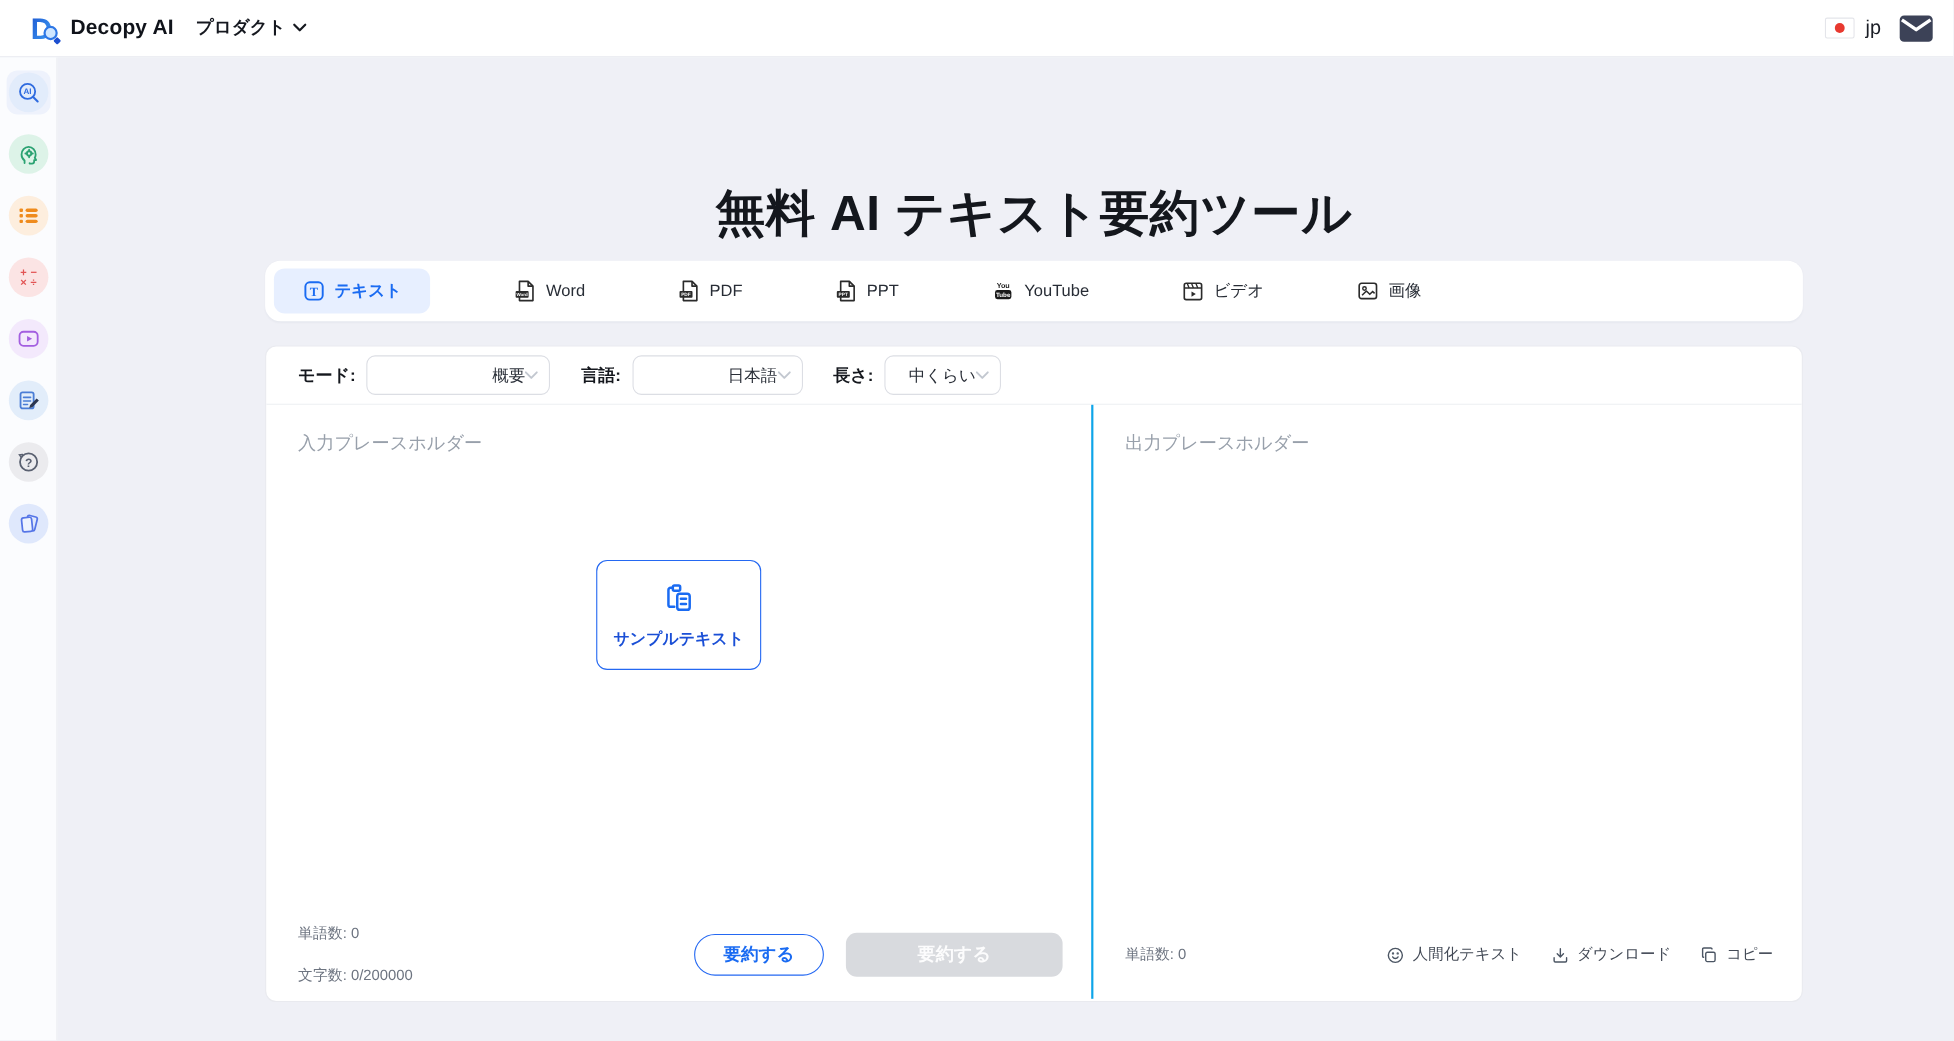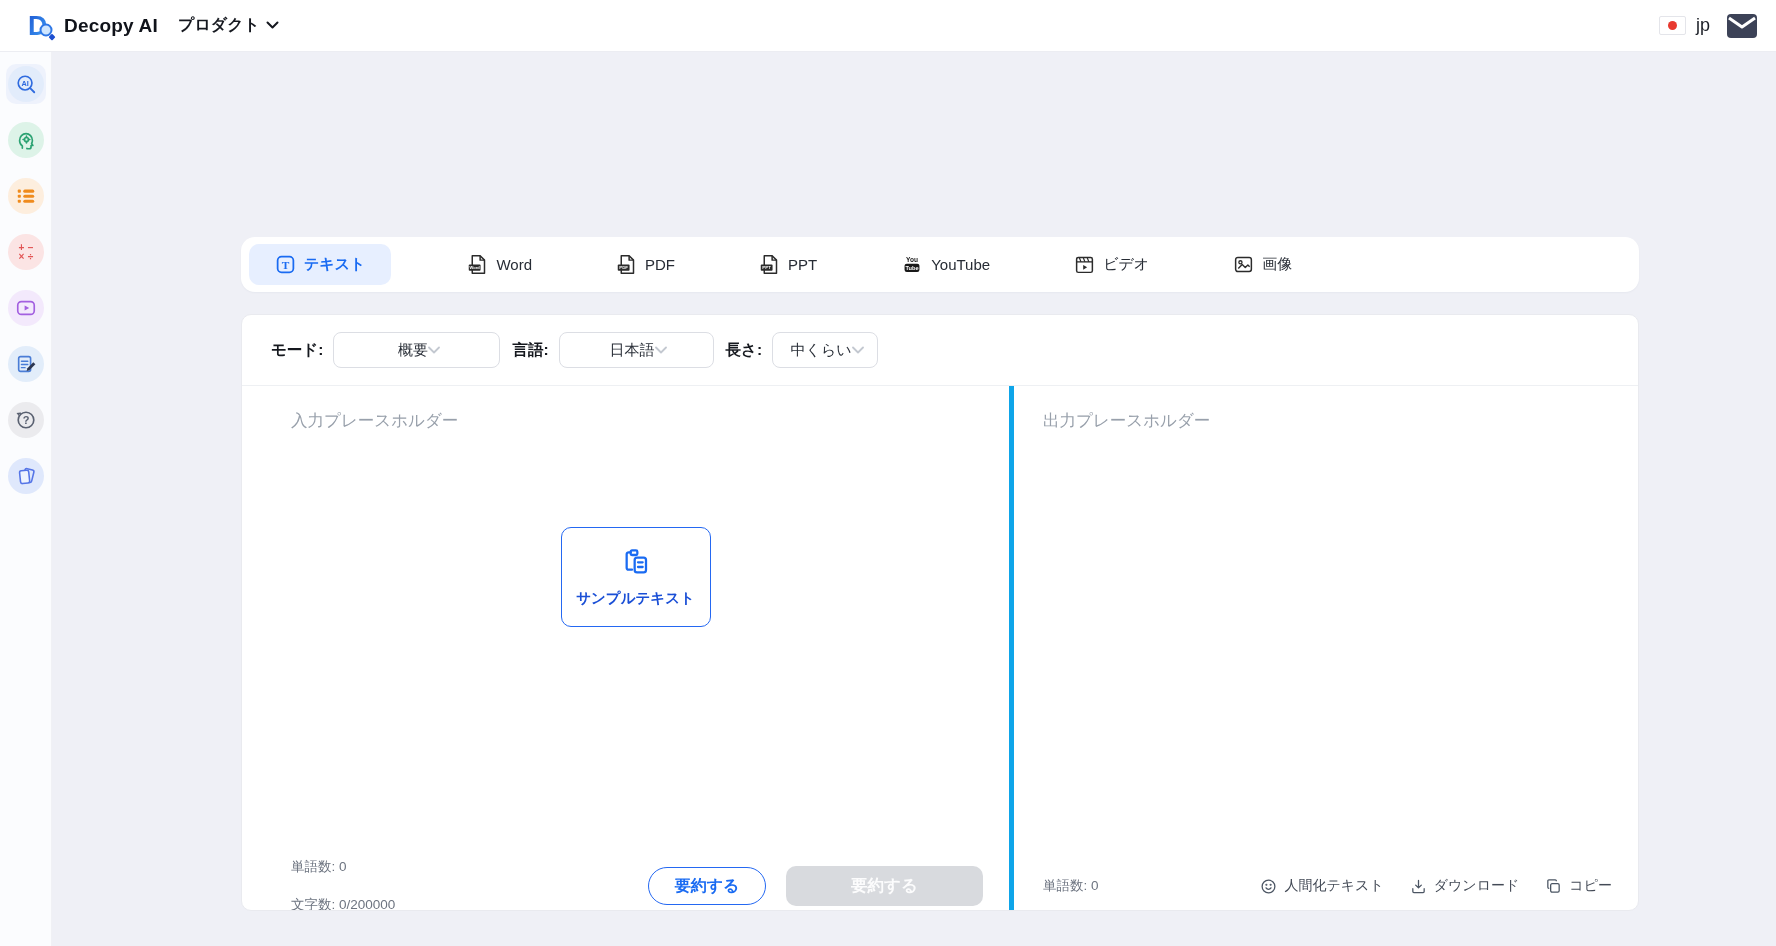--- a/index.html
+++ b/index.html
@@ -59,35 +59,35 @@
   }
   .tab.active { background:#e7efff; color:#1a6bf2; font-weight:700; padding:10px 26px; }
   .tab .ticon { display:flex; }
 
   
   .card {
     position:absolute; top:262px; left:189px; width:1398px; height:597px;
     background:#fff; border:1px solid #e9eaef; border-radius:10px; overflow:hidden;
   }
   .toolbar {
-    height:71px; border-bottom:1px solid #eef0f3; display:flex; align-items:center;
-    padding-left:29px; gap:12px;
+    height:53px; border-bottom:1px solid #eef0f3; display:flex; align-items:center;
+    padding-left:29px; gap:28px;
   }
   .tool-group { display:flex; align-items:center; gap:10px; }
   .tool-label { font-size:15.5px; font-weight:700; color:#15181e; }
   .select {
     height:36px; border:1px solid #dcdee4; border-radius:8px; background:#fff;
-    display:flex; align-items:center; justify-content:center;
+    display:flex; align-items:center; justify-content:flex-end;
     padding:0 10px 0 14px; font-size:15px; color:#2a2f38; cursor:pointer;
   }
   .sel-mode { width:167px; } .sel-lang { width:155px; } .sel-len { width:106px; }
 
   .panels { display:flex; height:540px; }
   .panel { position:relative; }
-  .panel-input { width:752px; border-right:5px solid #0ea5e9;margin-left:20px; }
+  .panel-input { width:752px; border-right:2px solid #0ea5e9; }
   .panel-output { flex:1; }
   .placeholder {
     position:absolute; top:24px; left:29px; font-size:16.5px; color:#98a0ab;
   }
 
   .quick-actions {
     position:absolute; top:141px; left:0; width:100%;
     display:flex; justify-content:center; gap:50px;
   }
   .action-card {
@@ -237,20 +237,21 @@
       <svg width="22" height="22" viewBox="0 0 24 24">
         <rect x="9.5" y="4.5" width="10" height="14" rx="2" transform="rotate(14 14.5 11.5)" fill="#dfe8fc" stroke="#5575e7" stroke-width="1.7"></rect>
         <rect x="5.5" y="6" width="10" height="14" rx="2" transform="rotate(-6 10.5 13)" fill="#eef3fe" stroke="#5575e7" stroke-width="1.7"></rect>
       </svg>
     </span>
   </div>
 </div>
 
 <div class="main">
 
+  <h1 class="page-title">無料 AI テキスト要約ツール</h1>
 
   <div class="tabbar">
     <button class="tab active">
       <span class="ticon">
         <svg width="21" height="21" viewBox="0 0 24 24">
           <rect x="3" y="3" width="18" height="18" rx="4.5" fill="none" stroke="#1a6bf2" stroke-width="2"></rect>
           <text x="12" y="17" text-anchor="middle" font-family="Liberation Serif,serif" font-size="13" font-weight="700" fill="#1a6bf2">T</text>
         </svg>
       </span>
       <span>テキスト</span>

